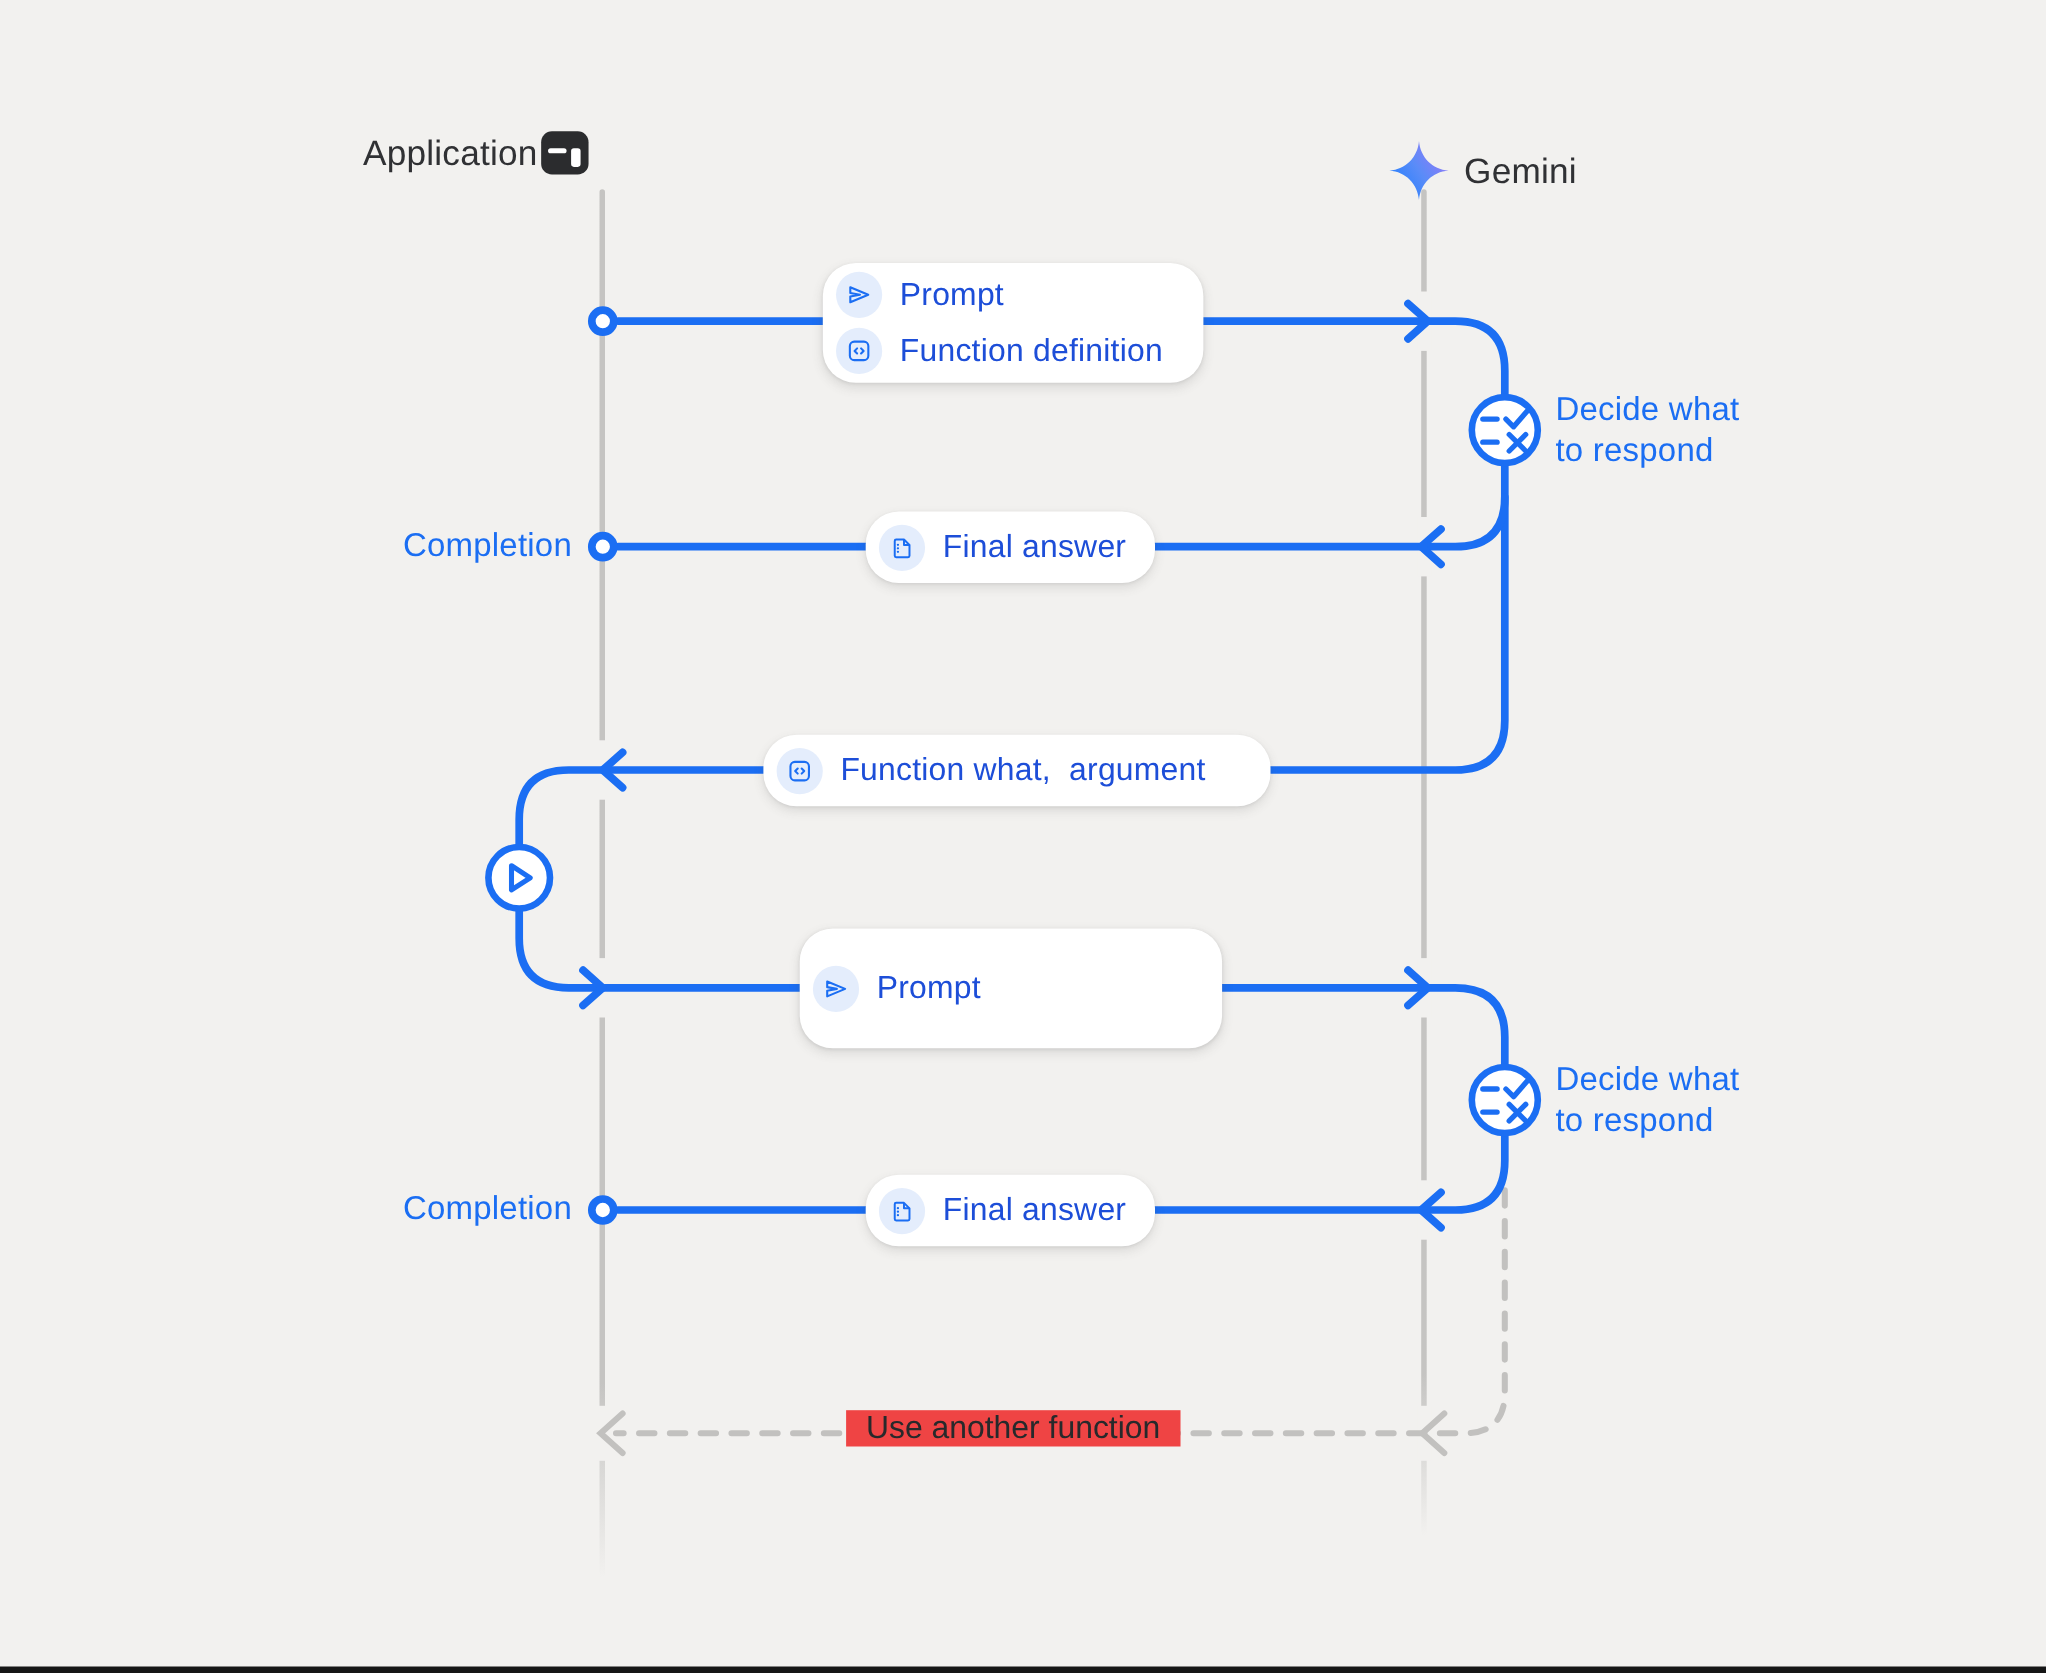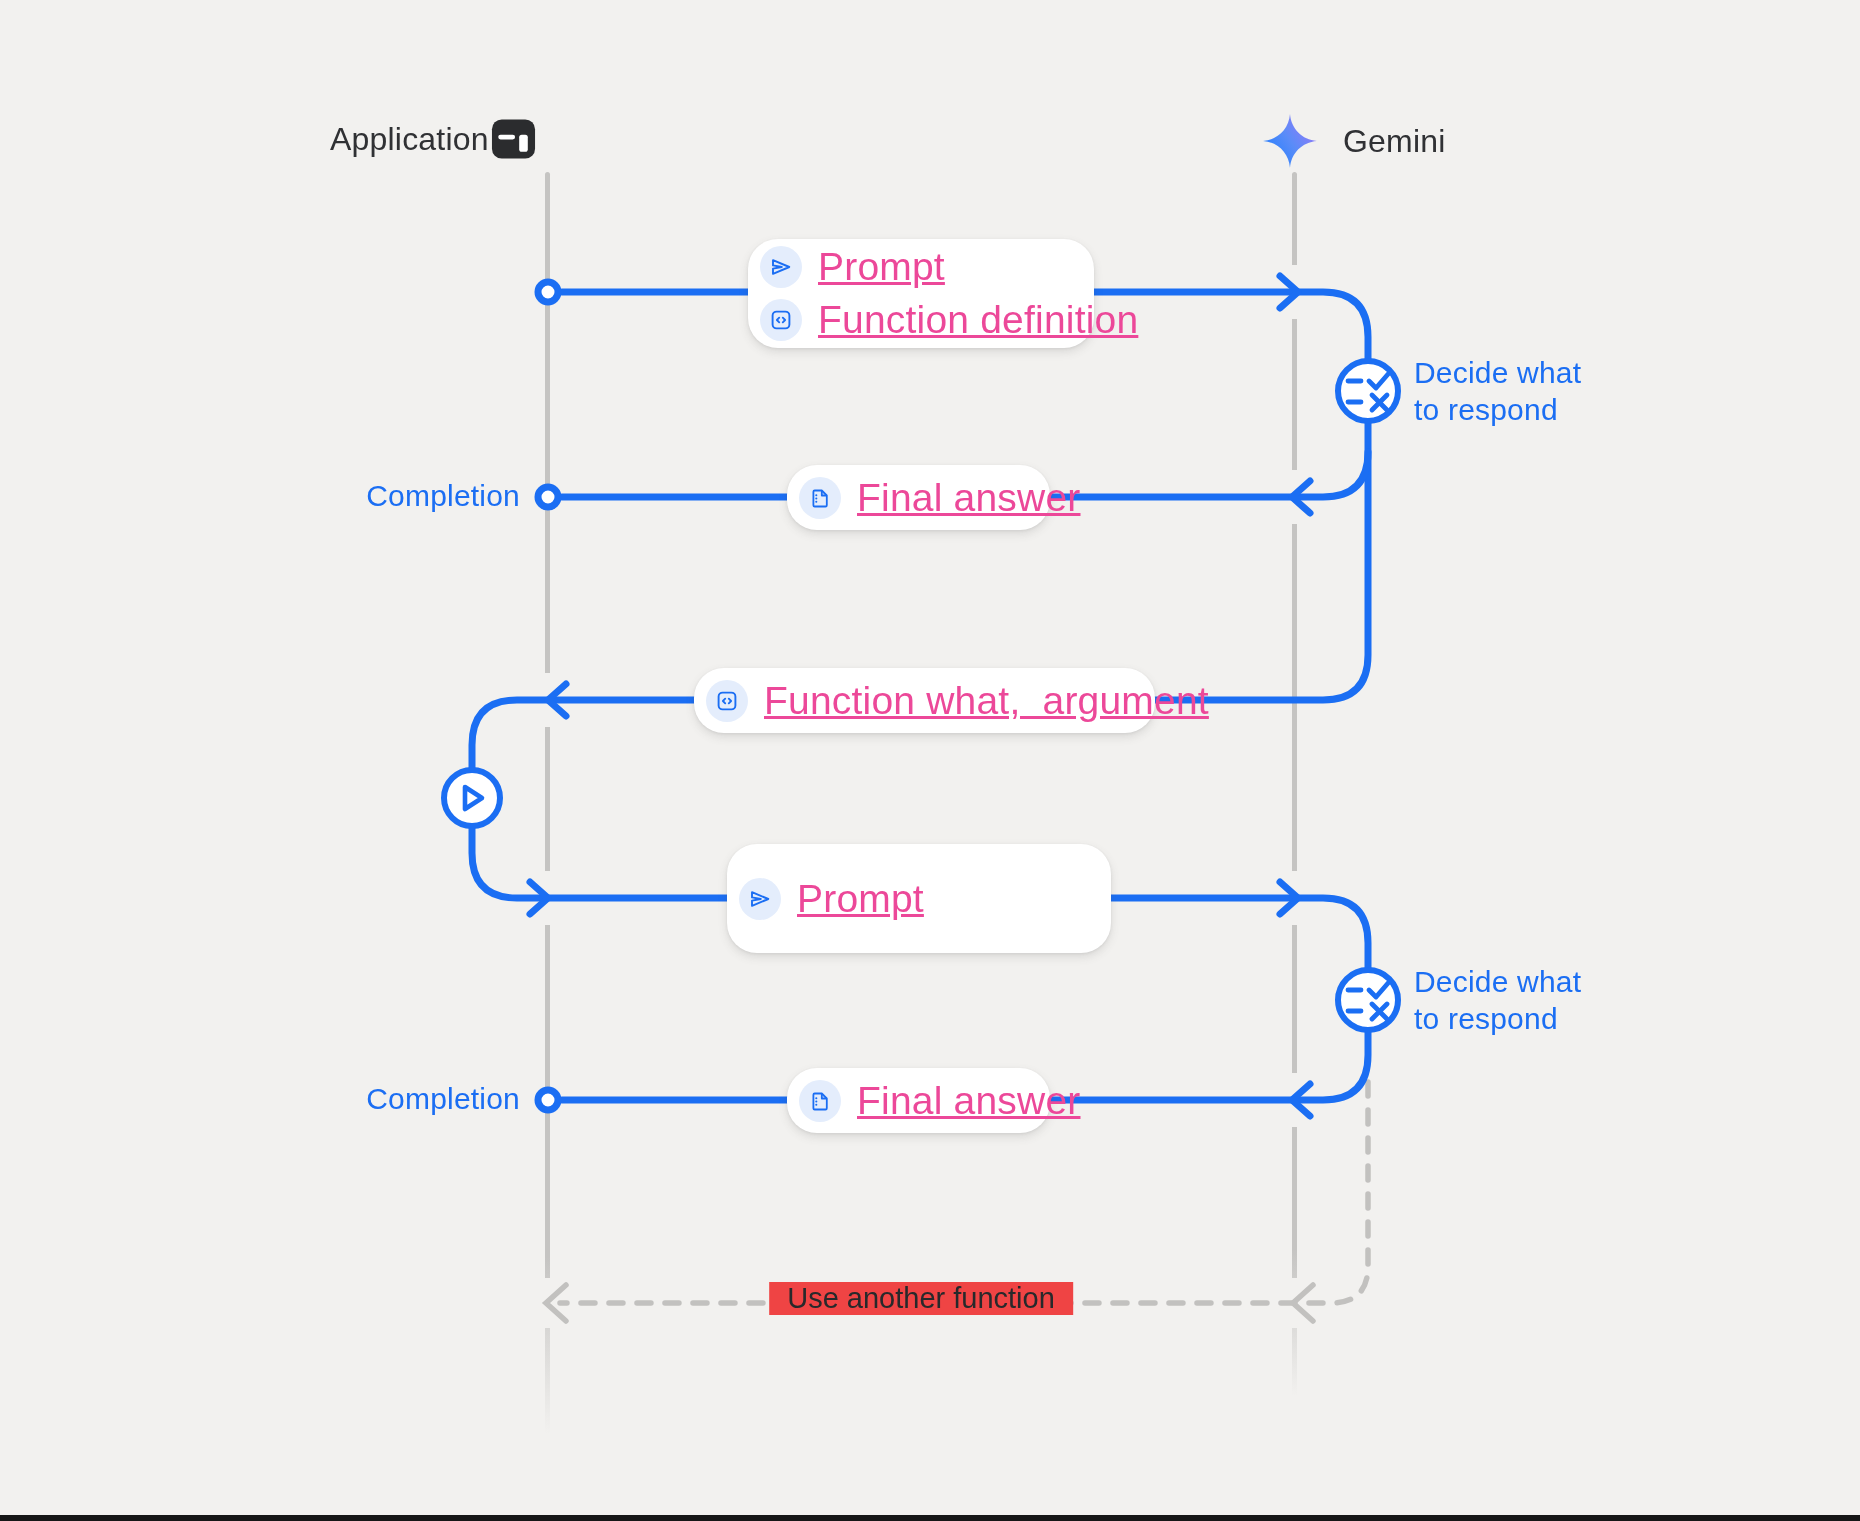--- a/index.html
+++ b/index.html
@@ -24,21 +24,21 @@
     position:absolute;background:#ffffff;border-radius:30px;
     box-shadow:0 4px 10px rgba(80,80,78,.14),0 1px 3px rgba(80,80,78,.10);
     display:flex;flex-direction:column;justify-content:center;gap:9px;
     padding:0 30px 0 12px;box-sizing:border-box;
   }
   .crow{display:flex;align-items:center;gap:16px;}
   .icirc{
     width:42px;height:42px;border-radius:50%;background:#e4edfc;flex:0 0 auto;
     display:flex;align-items:center;justify-content:center;
   }
-  .clabel{font-size:39px;font-weight:500;color:#ec4899;white-space:pre;letter-spacing:.2px;text-decoration:underline;}
+  .clabel{font-size:29px;font-weight:500;color:#1d4ed8;white-space:pre;letter-spacing:.2px;}
   .blue-note{position:absolute;color:#1b6ef3;font-size:30px;font-weight:500;line-height:37px;letter-spacing:.2px;}
   .blue-note.right{text-align:right;}
   .dash-label{
     position:absolute;color:#27292b;font-size:29px;font-weight:500;
     background:#ef4444;padding:0 18px;white-space:nowrap;
   }
   .bottom-bar{position:absolute;left:0;bottom:0;width:100%;height:6px;background:#161616;}
 </style>
 </head>
 <body>
@@ -132,21 +132,21 @@
 
   <div class="actor" style="left:330px;top:114px;height:50px;gap:1px;">
     <span class="actor-label">Application</span>
     <svg width="47" height="44" viewBox="0 0 24 22">
       <rect x="1" y="1" width="22" height="20" rx="5" fill="#2b2c2e"></rect>
       <rect x="4.2" y="8.8" width="8.6" height="2.4" rx="1.2" fill="#ffffff"></rect>
       <rect x="14.9" y="8.8" width="4.4" height="8.7" rx="1.3" fill="#ffffff"></rect>
     </svg>
   </div>
 
-  <div class="actor" style="left:1261px;top:112px;height:58px;gap:24px;">
+  <div class="actor" style="left:1261px;top:126px;height:58px;gap:12px;">
     <svg width="58" height="58" viewBox="0 0 28 28">
       <path d="M14 1 C14.6 8.2 19.8 13.4 27 14 C19.8 14.6 14.6 19.8 14 27 C13.4 19.8 8.2 14.6 1 14 C8.2 13.4 13.4 8.2 14 1 Z" fill="url(#gstar)"></path>
     </svg>
     <span class="actor-label">Gemini</span>
   </div>
 
   <div class="card" style="left:748px;top:239px;width:346px;height:109px;">
     <div class="crow">
       <span class="icirc">
         <svg width="24" height="24" viewBox="0 0 24 24">

